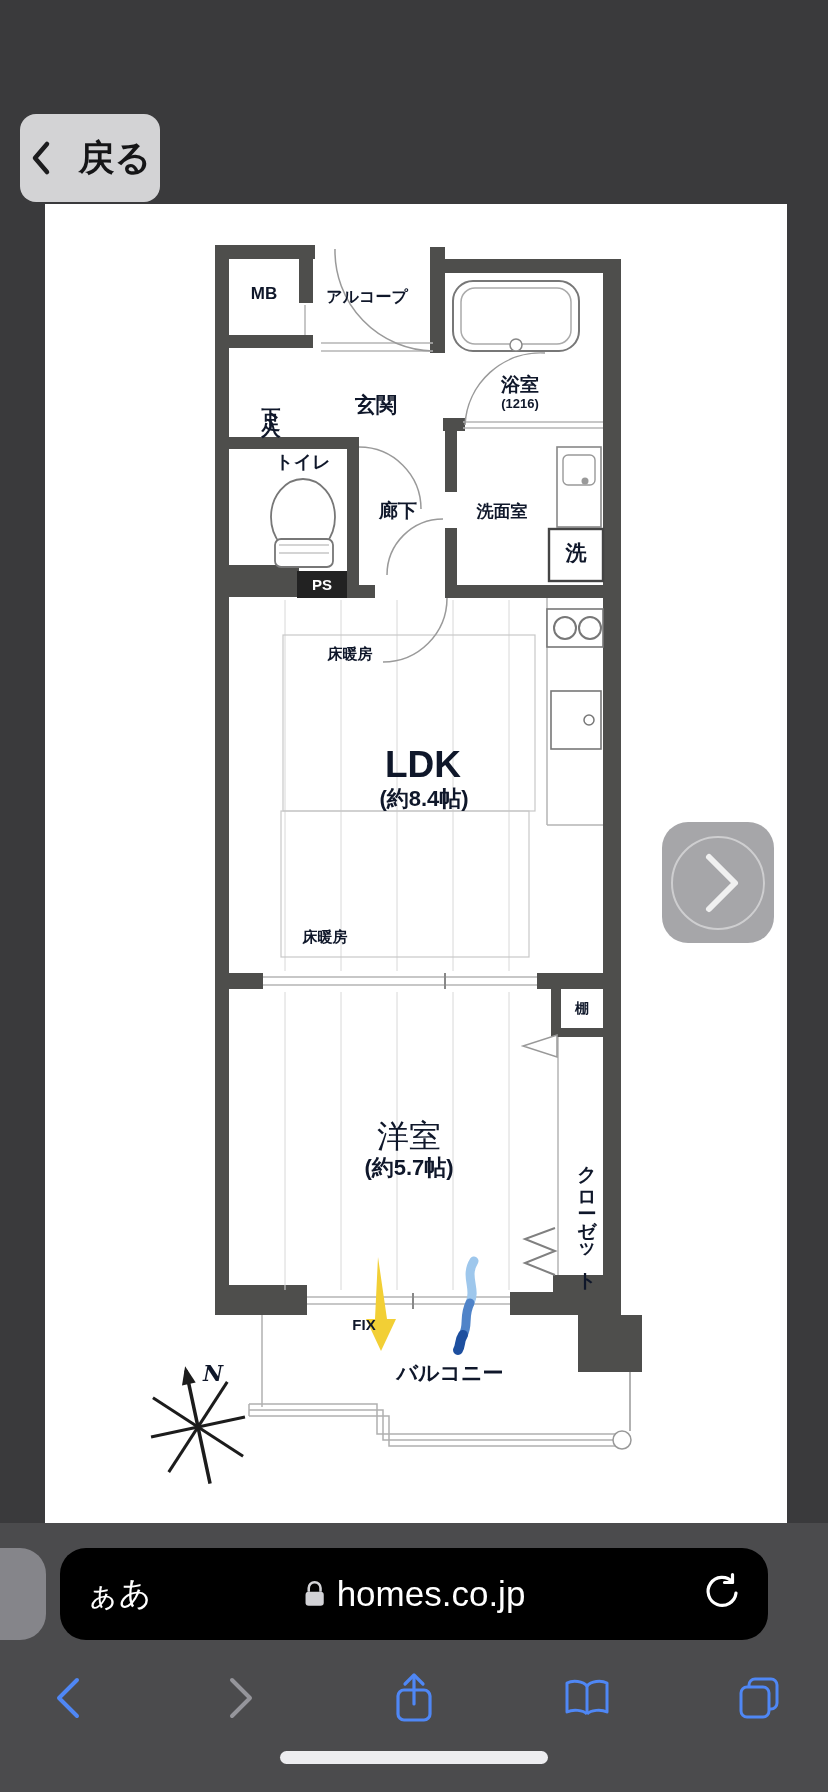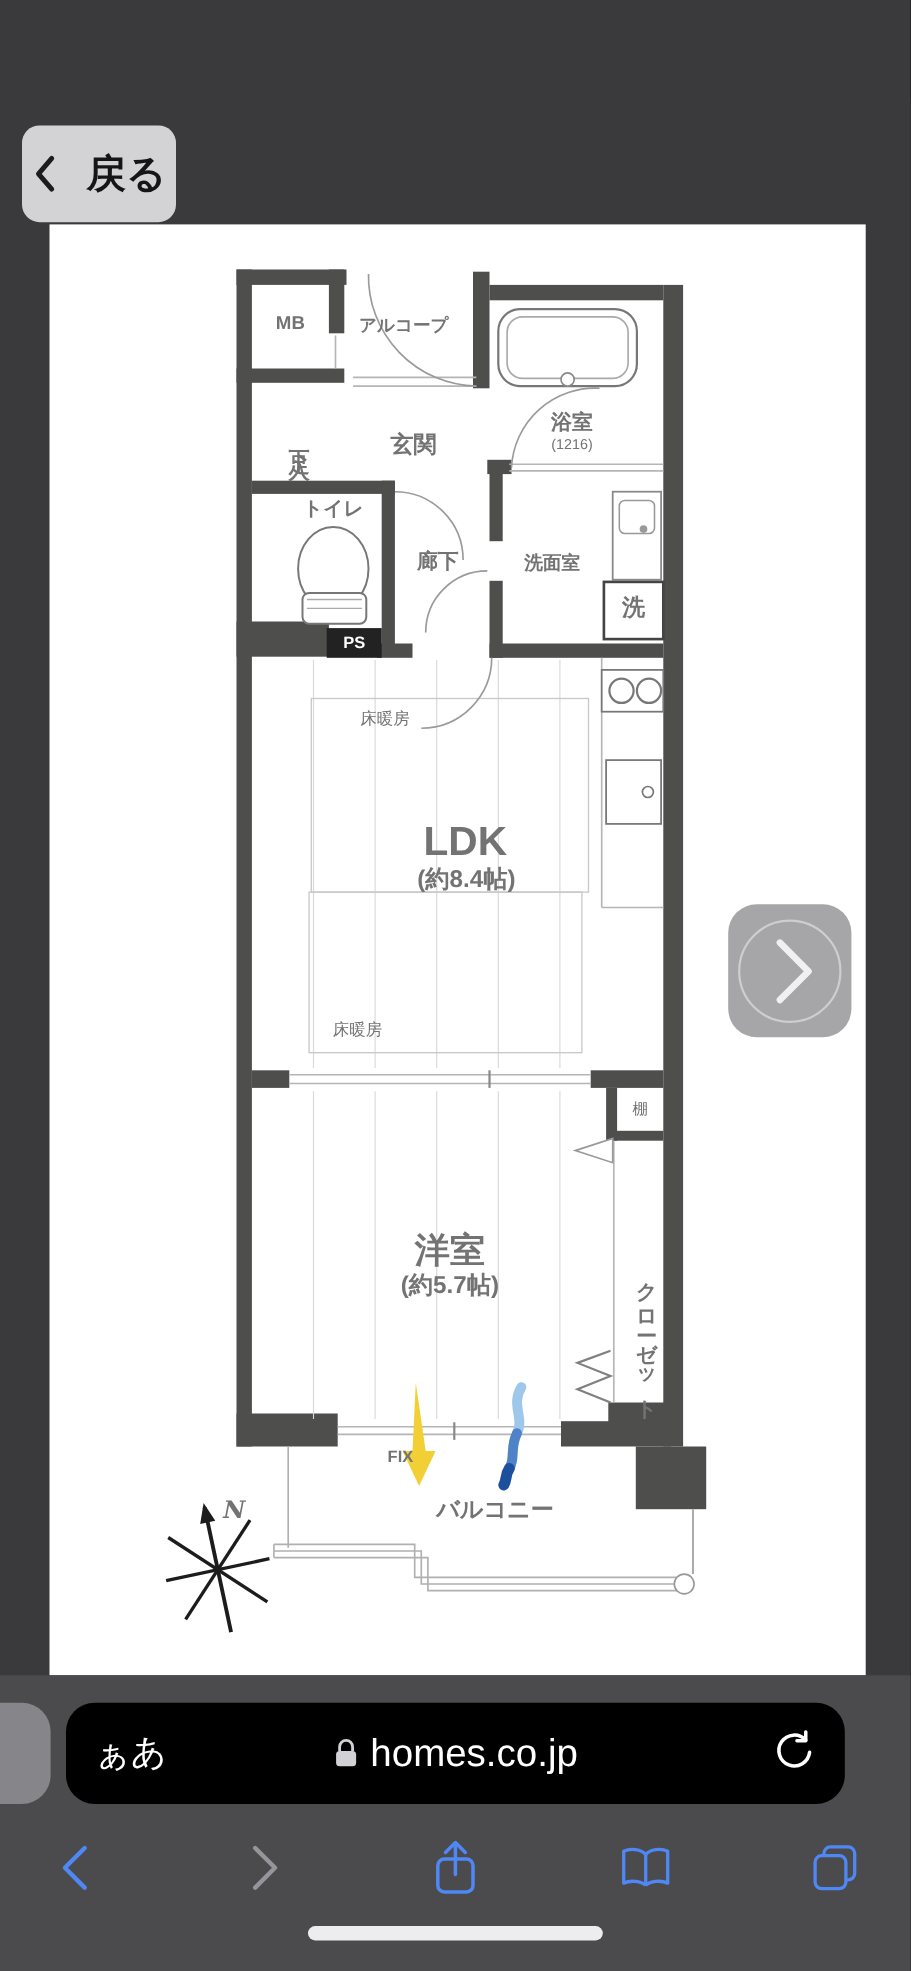--- a/index.html
+++ b/index.html
@@ -9,24 +9,24 @@
   .status-bar{position:absolute;left:0;top:0;width:828px;height:90px;background:#ffffff;}
   .time{position:absolute;left:52px;top:24px;font-size:34px;font-weight:700;color:#000;letter-spacing:.5px;}
   .status-icons{position:absolute;right:26px;top:30px;display:flex;align-items:center;gap:10px;}
   
   .content{position:absolute;left:0;top:90px;width:828px;height:1433px;background:#3a3a3c;}
   .back-btn{position:absolute;left:20px;top:24px;width:140px;height:88px;border:none;border-radius:16px;
             background:#d3d3d5;display:flex;align-items:center;justify-content:center;gap:26px;cursor:pointer;}
   .back-btn span{font-size:36px;font-weight:600;color:#151517;font-family:"Liberation Sans",sans-serif;}
   .plan-card{position:absolute;left:45px;top:114px;width:742px;height:1319px;background:#ffffff;}
   .plan-svg{position:absolute;left:0;top:0;}
-  .lbl{position:absolute;color:#737373;font-size:18px;font-weight:600;text-align:center;
+  .lbl{position:absolute;color:#0f172a;font-size:18px;font-weight:600;text-align:center;
        line-height:1.1;white-space:nowrap;font-family:"Liberation Sans",sans-serif;}
   .lbl.v{writing-mode:vertical-rl;text-orientation:upright;letter-spacing:4px;white-space:normal;}
-  .lbl.small{font-size:14px;font-weight:400;}
+  .lbl.small{font-size:14px;font-weight:700;}
   .lbl.white{color:#fff;}
   .next-btn{position:absolute;left:662px;top:732px;width:112px;height:121px;border:none;border-radius:26px;
             background:rgba(158,158,162,.92);display:flex;align-items:center;justify-content:center;cursor:pointer;}
   
   .chrome{position:absolute;left:0;top:1523px;width:828px;height:269px;background:#4b4b4d;}
   .tab-fragment{position:absolute;left:-30px;top:25px;width:76px;height:92px;border-radius:26px;background:#85858a;}
   .url-pill{position:absolute;left:60px;top:25px;width:708px;height:92px;border-radius:26px;background:#000000;
             display:flex;align-items:center;justify-content:space-between;padding:0 26px;box-sizing:border-box;}
   .reader{font-size:32px;color:#ffffff;background:none;border:none;padding:0;font-family:"Liberation Sans",sans-serif;}
   .url-center{display:flex;align-items:center;gap:10px;position:absolute;left:50%;top:50%;transform:translate(-50%,-50%);}
@@ -182,21 +182,21 @@
       <div class="lbl small" style="left:442px;top:193px;width:66px;font-size:13px;">(1216)</div>
       <div class="lbl" style="left:222px;top:249px;width:72px;font-size:18px;">トイレ</div>
       <div class="lbl" style="left:318px;top:297px;width:70px;font-size:19px;">廊下</div>
       <div class="lbl" style="left:418px;top:299px;width:78px;font-size:17px;">洗面室</div>
       <div class="lbl" style="left:504px;top:337px;width:54px;font-size:21px;">洗</div>
       <div class="lbl white" style="left:252px;top:367px;width:50px;font-size:15px;line-height:27px;">PS</div>
       <div class="lbl small" style="left:272px;top:442px;width:66px;font-size:15px;">床暖房</div>
       <div class="lbl small" style="left:247px;top:725px;width:66px;font-size:15px;">床暖房</div>
       <div class="lbl" style="left:330px;top:541px;width:96px;font-size:37px;font-weight:700;">LDK</div>
       <div class="lbl" style="left:315px;top:583px;width:128px;font-size:22px;">(約8.4帖)</div>
-      <div class="lbl" style="left:325px;top:915px;width:78px;font-size:32px;font-weight:700;">洋室</div>
+      <div class="lbl" style="left:325px;top:915px;width:78px;font-size:32px;font-weight:400;">洋室</div>
       <div class="lbl" style="left:310px;top:952px;width:108px;font-size:22px;">(約5.7帖)</div>
       <div class="lbl small" style="left:522px;top:797px;width:30px;font-size:14px;">棚</div>
       <div class="lbl v" style="left:524px;top:889px;width:28px;height:250px;font-size:19px;">クローゼット</div>
       <div class="lbl" style="left:298px;top:1113px;width:42px;font-size:15px;font-weight:700;">FIX</div>
       <div class="lbl" style="left:338px;top:1157px;width:134px;font-size:21px;">バルコニー</div>
       <div class="lbl" style="left:150px;top:1157px;width:36px;font-size:22px;font-family:'DejaVu Serif',serif;font-style:italic;font-weight:700;">N</div>
     </div>
 
     <button class="next-btn">
       <svg width="100" height="100" viewBox="0 0 100 100">

